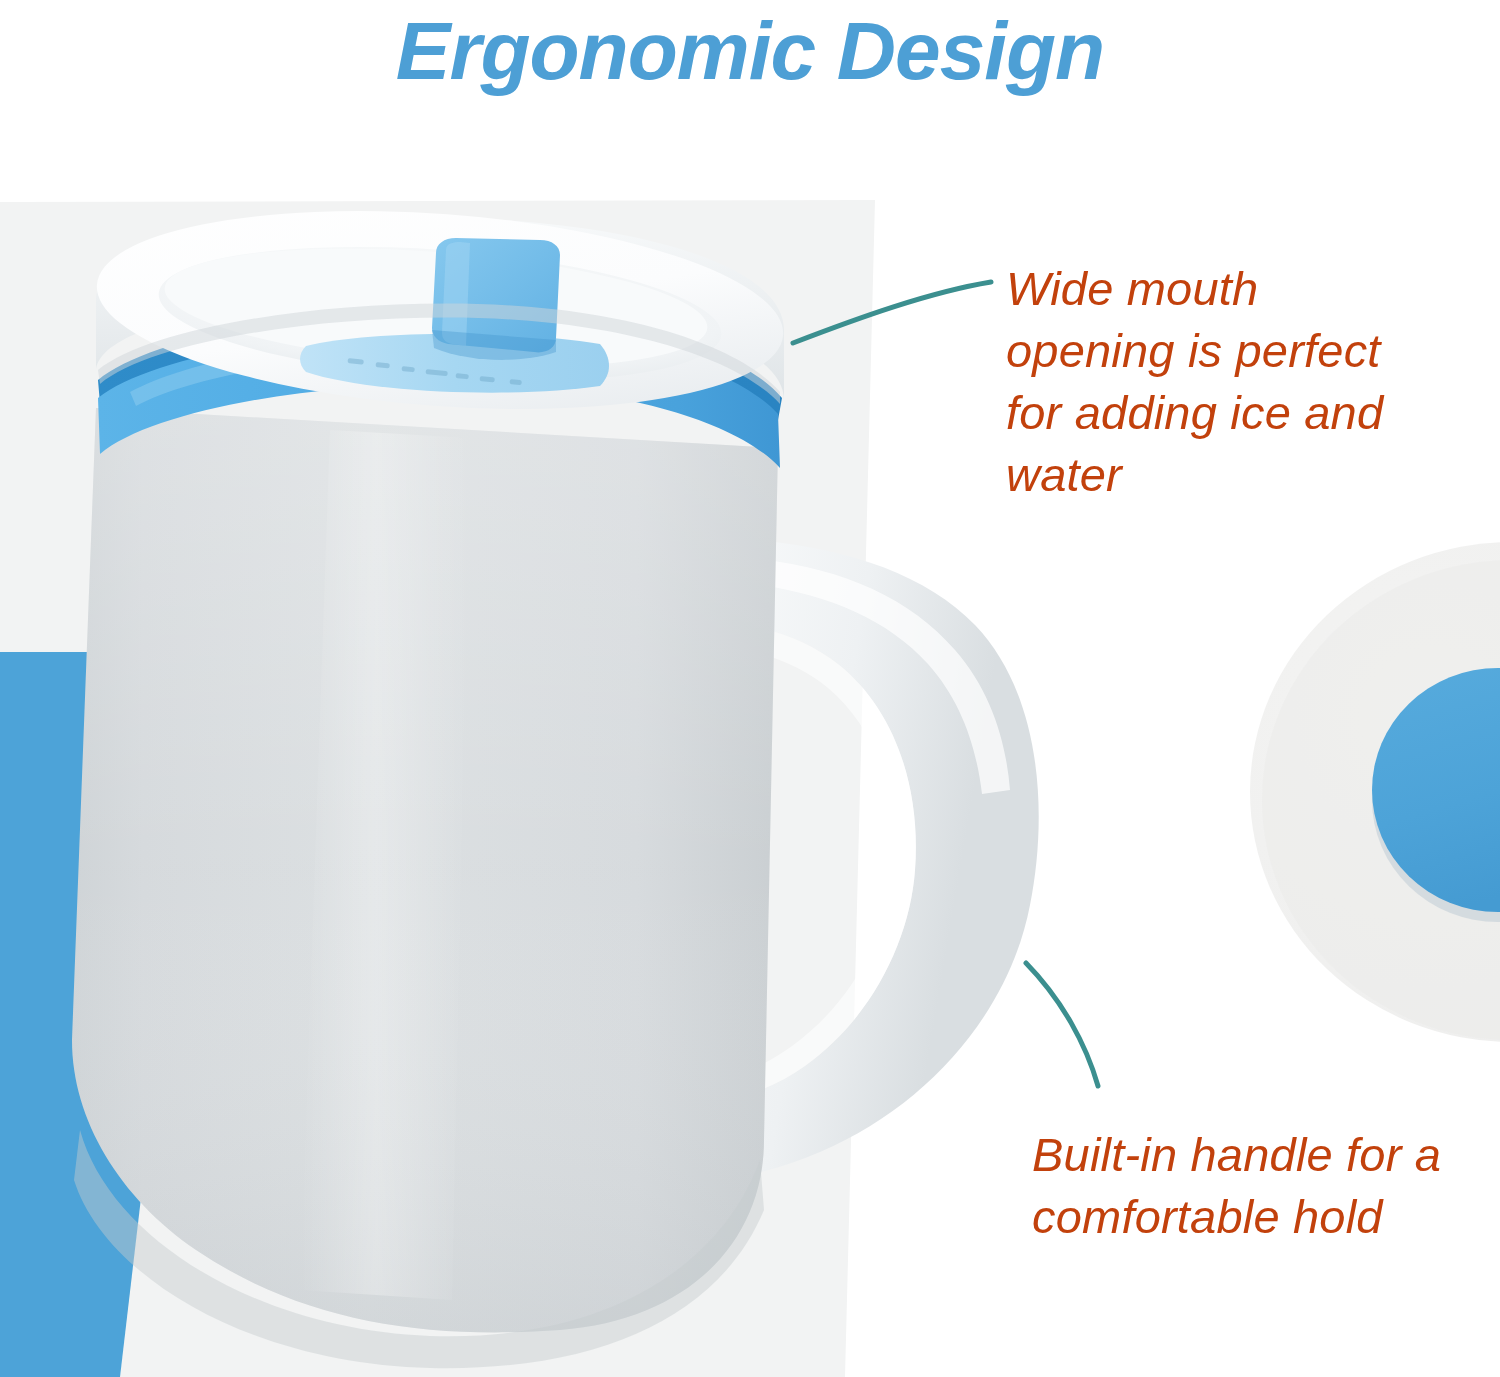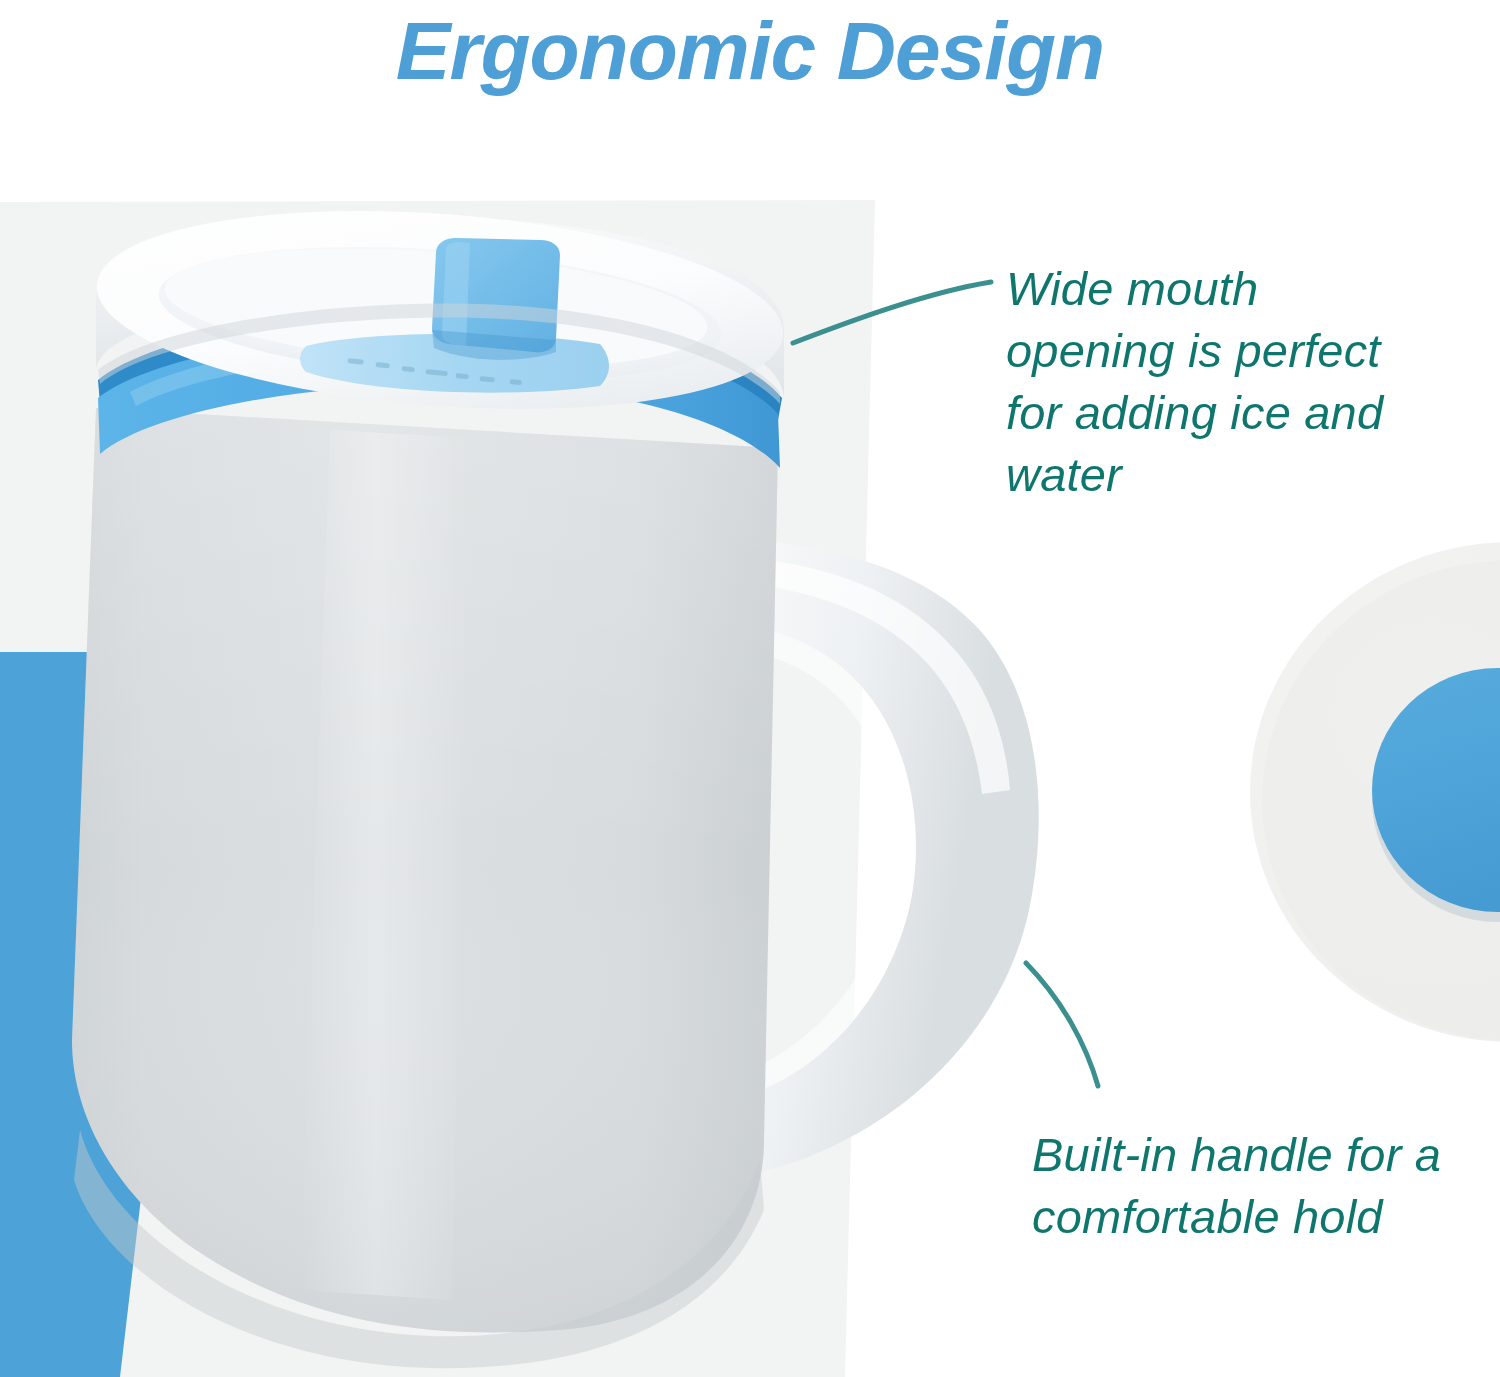--- a/index.html
+++ b/index.html
@@ -42,21 +42,21 @@
     width: 1500px;
     height: 1377px;
   }
 
   
   .callout {
     position: absolute;
     font-family: "Liberation Sans", sans-serif;
     font-style: italic;
     font-weight: 300;
-    color: #0f766e;
+    color: #c2410c;
     font-size: 47px;
     line-height: 1.32;
     letter-spacing: 0.2px;
   }
   .callout-top {
     left: 1006px;
     top: 258px;
     width: 420px;
   }
   .callout-bottom {

